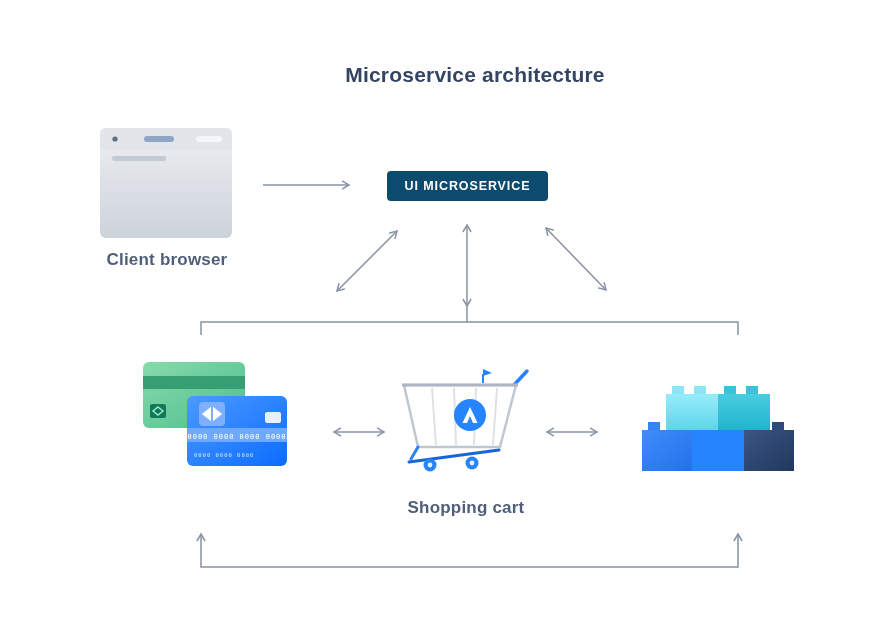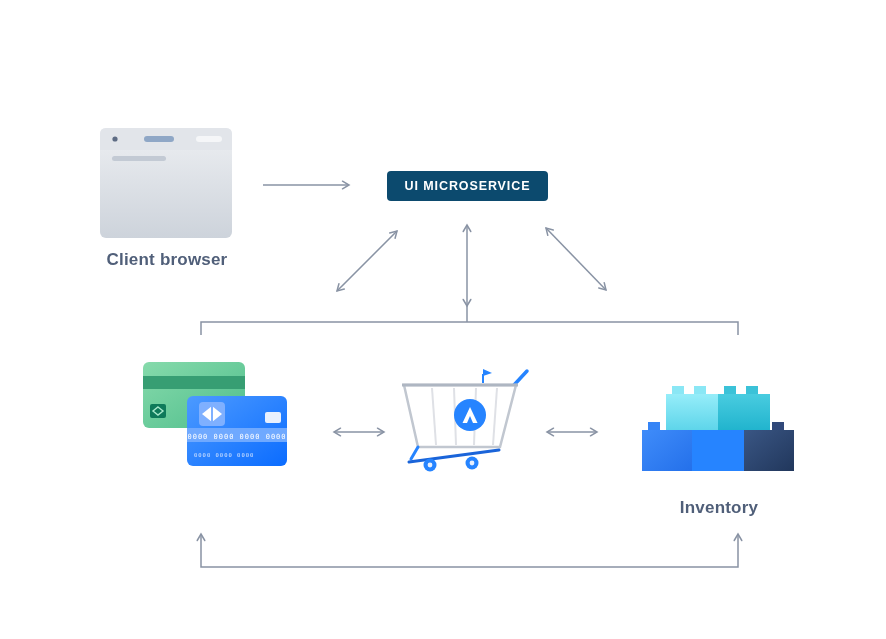--- a/index.html
+++ b/index.html
@@ -33,20 +33,21 @@
 <div class="canvas">
 
   <svg class="abs" width="0" height="0" style="left:0;top:0" aria-hidden="true">
     <defs>
       <marker id="ah" markerUnits="userSpaceOnUse" markerWidth="12" markerHeight="12" refX="8" refY="5" orient="auto-start-reverse">
         <path d="M1.5 1.2 L8 5 L1.5 8.8" fill="none" stroke="#8993A4" stroke-width="1.5" stroke-linecap="round"></path>
       </marker>
     </defs>
   </svg>
 
+  <div class="title">Microservice architecture</div>
 
   <svg class="abs" style="left:100px;top:128px" width="132" height="110" viewBox="0 0 132 110">
     <defs>
       <linearGradient id="gBody" x1="0" y1="0" x2="0" y2="1">
         <stop offset="0" stop-color="#EDEFF2"></stop>
           <stop offset="1" stop-color="#CDD3DB"></stop>
       </linearGradient>
     </defs>
     <rect x="0" y="0" width="132" height="110" rx="6" fill="url(#gBody)"></rect>
     <path d="M0 6 Q0 0 6 0 L126 0 Q132 0 132 6 L132 22 L0 22 Z" fill="#E2E5EA"></path>
@@ -180,19 +181,19 @@
     </g>
   </svg>
 
   <svg class="abs" style="left:328px;top:424px" width="62" height="16" viewBox="0 0 62 16">
     <line x1="6" y1="8" x2="56" y2="8" stroke="#8993A4" stroke-width="1.5" marker-start="url(#ah)" marker-end="url(#ah)"></line>
   </svg>
   <svg class="abs" style="left:541px;top:424px" width="62" height="16" viewBox="0 0 62 16">
     <line x1="6" y1="8" x2="56" y2="8" stroke="#8993A4" stroke-width="1.5" marker-start="url(#ah)" marker-end="url(#ah)"></line>
   </svg>
 
-  <div class="node-label lbl-inventory">Inventory</div>
+  <div class="node-label lbl-cart">Shopping cart</div>
 
   <svg class="abs" style="left:192px;top:526px" width="556" height="48" viewBox="0 0 556 48">
     <path d="M9 8 L9 41 L546 41 L546 8" fill="none" stroke="#8993A4" stroke-width="1.5" marker-start="url(#ah)" marker-end="url(#ah)"></path>
   </svg>
 
 </div>
 
 </body></html>

